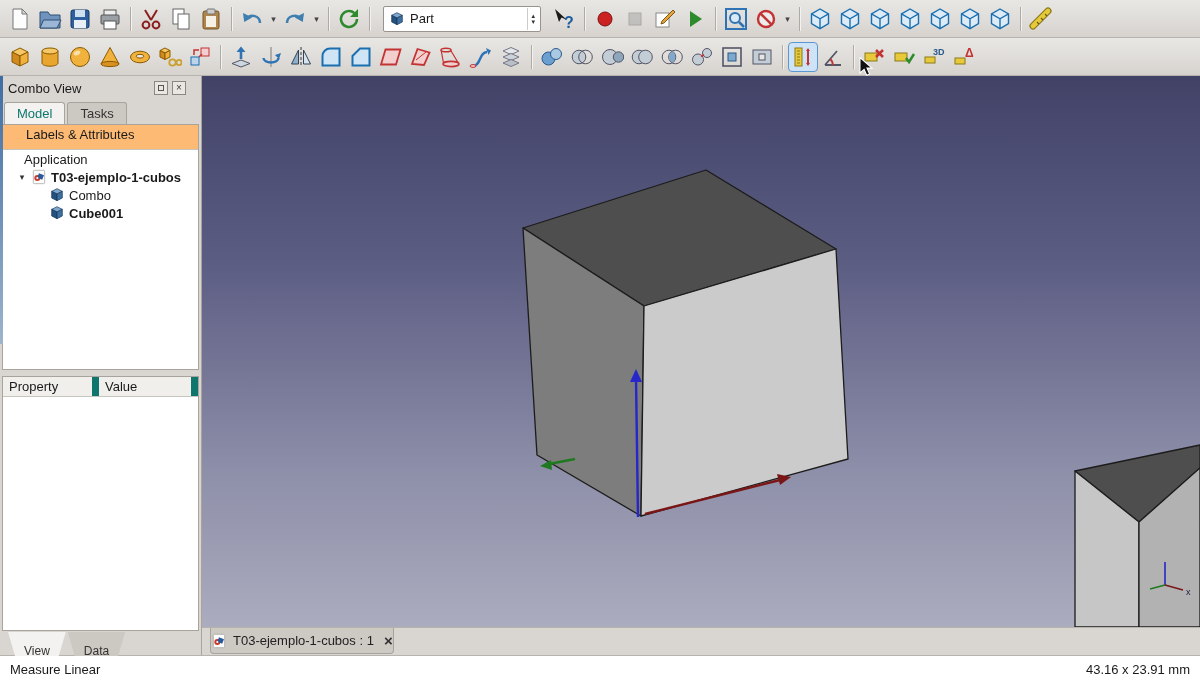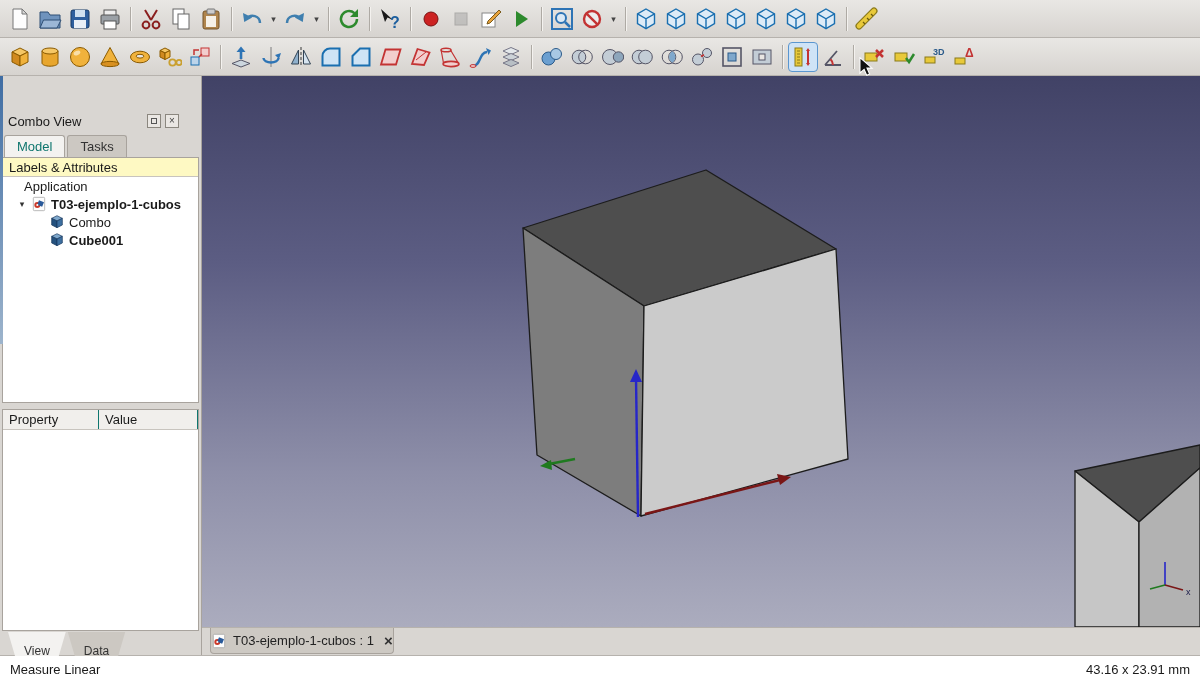--- a/index.html
+++ b/index.html
@@ -37,49 +37,49 @@
   .ticon16 { width:16px; height:16px; flex:none; }
 
   
   #sidebar {
     position:absolute; left:0; top:76px; width:202px; height:579px;
     background:#d9d6d2; border-right:1px solid #a8a39d;
     display:flex; flex-direction:column; z-index:4;
   }
   #edge-strip { position:absolute; left:0; top:76px; width:3px; height:268px;
     background:linear-gradient(#3f6da3,#9db4cc); z-index:6; }
-  .panel-title { height:22px; display:flex; align-items:center; padding:2px 22px 0 8px;margin-top:33px; }
+  .panel-title { height:22px; display:flex; align-items:center; padding:2px 15px 0 8px; }
   .panel-title .grow { flex:1; }
   .wbtn { width:14px; height:14px; border:1px solid #8b877f; background:#eae7e3;
     display:flex; align-items:center; justify-content:center; margin-left:4px;
     font-size:10px; line-height:10px; color:#444; }
   .wbtn .sq { width:6px; height:6px; border:1px solid #555; }
   .tabbar { height:26px; display:flex; align-items:flex-end; padding:0 0 0 4px; }
   .tab {
     height:22px; padding:3px 12px; margin-right:2px;
     border:1px solid #a8a39d; border-bottom:none; border-radius:3px 3px 0 0;
     background:#ccc8c2; color:#333;
   }
   .tab.activetab { background:#f3f2f0; color:#0f766e;text-align:center; }
   .tree-wrap {
     height:246px; margin:0 2px; background:#fff; border:1px solid #a8a39d;
     overflow:hidden;
   }
-  .lah { height:19px; padding:2px 6px; background:#fef9c3; border-bottom:1px solid #c8c4be; }
+  .lah { height:25px; padding:2px 23px; background:#fdba74; border-bottom:1px solid #c8c4be; }
   .trow { height:18px; display:flex; align-items:center; gap:4px; white-space:nowrap; }
   .trow .exp { width:10px; font-size:9px; color:#333; text-align:center; }
   .ind0 { padding-left:21px; }
   .ind1 { padding-left:14px; }
   .ind2 { padding-left:46px; }
   .bold { font-weight:bold; }
   .splitgap { height:6px; }
   .prop-wrap { flex:1; margin:0 2px; background:#fff; border:1px solid #a8a39d;
     display:flex; flex-direction:column; overflow:hidden; }
   .prop-head { height:20px; display:flex; background:#f1efec; border-bottom:1px solid #c8c4be; }
-  .prop-col { padding:2px 6px; border-right:1px solid #0f766e; }
+  .prop-col { padding:2px 6px; border-right:7px solid #0f766e; }
   .prop-col.c1 { width:96px; }
   .prop-col.c2 { flex:1; }
   .prop-body { flex:1; background:#fff; }
   .btabs { height:24px; display:flex; align-items:flex-start; padding:1px 0 0 8px; gap:2px; }
   .btab {
     height:20px; padding:12px 16px; font-size:12px; color:#333;
     background:#ccc8c2; clip-path:polygon(0 0,100% 0,calc(100% - 7px) 100%,7px 100%);
     filter:drop-shadow(0 0 1px #8d8981);
   }
   .btab.activetab { background:#f3f2f0; }
@@ -398,20 +398,30 @@
       </span>
       <span class="tdd">▾</span>
       <span class="tsep"></span>
       <span class="tbtn">
         <svg>
           <use href="#s-refresh"></use>
         </svg>
       </span>
       <span class="tsep"></span>
     </div>
+  <div class="combo">
+    <svg class="ticon16">
+        <use href="#s-bluecube"></use>
+      </svg>
+    <span>Part</span>
+    <span class="spin">
+      <span>▴</span>
+      <span>▾</span>
+    </span>
+  </div>
   <div class="tgroup">
       <span class="tbtn">
         <svg>
           <use href="#s-help"></use>
         </svg>
       </span>
       <span class="tsep"></span>
       <span class="tbtn">
         <svg>
           <use href="#s-record"></use>

